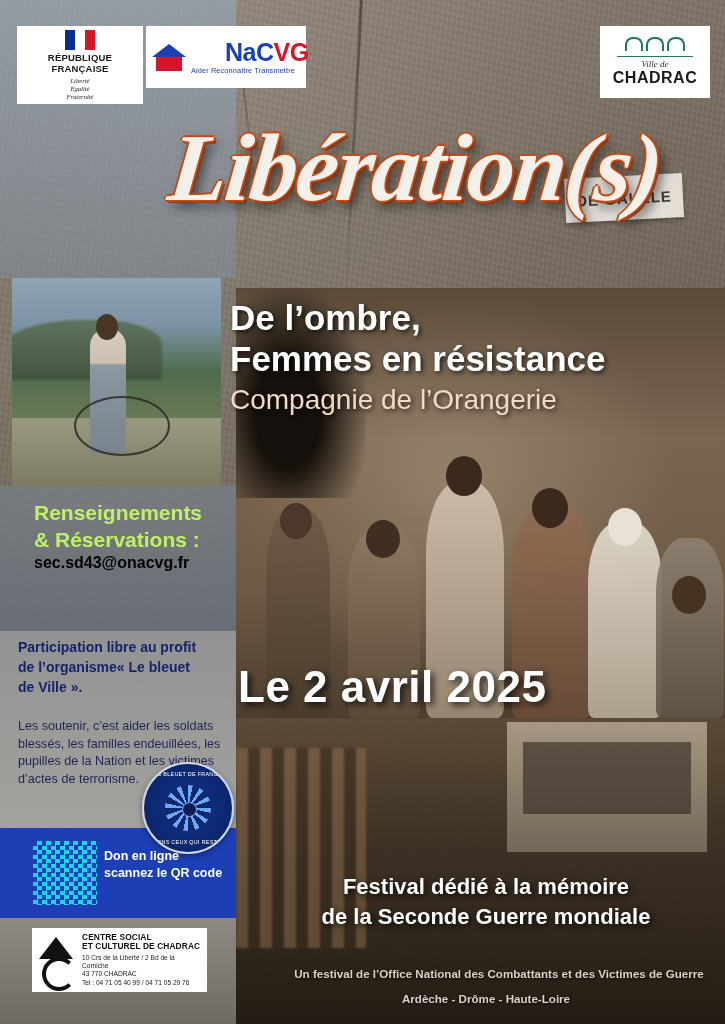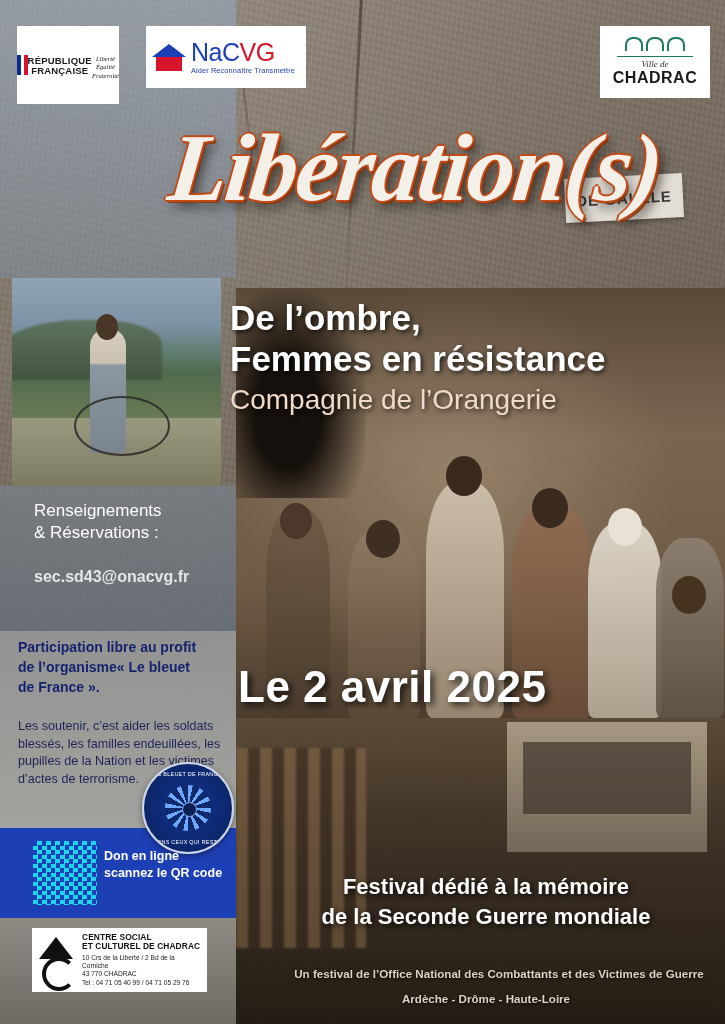--- a/index.html
+++ b/index.html
@@ -212,24 +212,24 @@
     position: absolute;
     left: 0; top: 0;
     width: 236px; height: 278px;
     background: linear-gradient(to bottom, rgba(150,172,196,.55), rgba(126,146,170,.45));
   }
 
   
   .logo-rf {
     position: absolute;
     left: 17px; top: 26px;
-    width: 102px; height: 78px;
+    width: 126px; height: 78px;
     background: #ffffff;
     display: flex;
-    flex-direction: row;
+    flex-direction: column;
     align-items: center;
     justify-content: center;
     padding-top: 2px;
     box-sizing: border-box;
   }
   .flag {
     width: 30px; height: 20px;
     display: flex;
     margin-bottom: 3px;
   }
@@ -281,23 +281,24 @@
   }
   .nacvg-mark .body {
     position: absolute;
     left: 4px; top: 17px;
     width: 26px; height: 14px;
     background: #d7142a;
   }
   .nacvg-text { line-height: 1; }
   .nacvg-name {
     font-size: 25px;
-    font-weight: 400;
+    font-weight: 700;
     color: #1d3fb5;
     letter-spacing: -.5px;
+    margin-left: 34px;
   }
   .nacvg-name .red { color: #d7142a; }
   .nacvg-tag {
     font-size: 7.4px;
     color: #1d3fb5;
     letter-spacing: .1px;
     margin-top: 2px;
   }
 
   .logo-chadrac {
@@ -384,30 +385,30 @@
     text-shadow: 2px 2px 5px rgba(0,0,0,.7);
   }
 
   
   .contact {
     position: absolute;
     left: 34px; top: 500px;
     width: 200px;
   }
   .contact .line1 {
-    font-size: 17px;
-    font-weight: 400;
-    color: #ffffff;
+    font-size: 21px;
+    font-weight: 700;
+    color: #bef264;
     line-height: 1.28;
   }
   .contact .mail {
-    margin-top: 24px;
+    margin-top: 0;
     font-size: 16px;
     font-weight: 700;
-    color: #e5e5e5;
+    color: #000000;
   }
 
   
   .participation {
     position: absolute;
     left: 18px; top: 638px;
     width: 216px;
     color: #16246e;
   }
   .participation .strong {
@@ -705,21 +706,21 @@
       <span>Renseignements</span><br>
       <span>&amp; Réservations :</span>
     </div>
     <div class="mail">sec.sd43@onacvg.fr</div>
   </div>
 
   <div class="participation">
     <div class="strong">
       <span>Participation libre au profit</span><br>
       <span>de l’organisme« Le bleuet</span><br>
-      <span>de France ».</span>
+      <span>de Ville ».</span>
     </div>
     <div class="small">Les soutenir, c’est aider les soldats blessés, les familles endeuillées, les pupilles de la Nation et les victimes d’actes de terrorisme.</div>
   </div>
 
   <div class="bleuet">
     <div class="ring-text">
       <div class="ring-top">LE BLEUET DE FRANCE</div>
       <div class="ring-bottom">AIDONS CEUX QUI RESTENT</div>
     </div>
     <div class="flower"></div>

